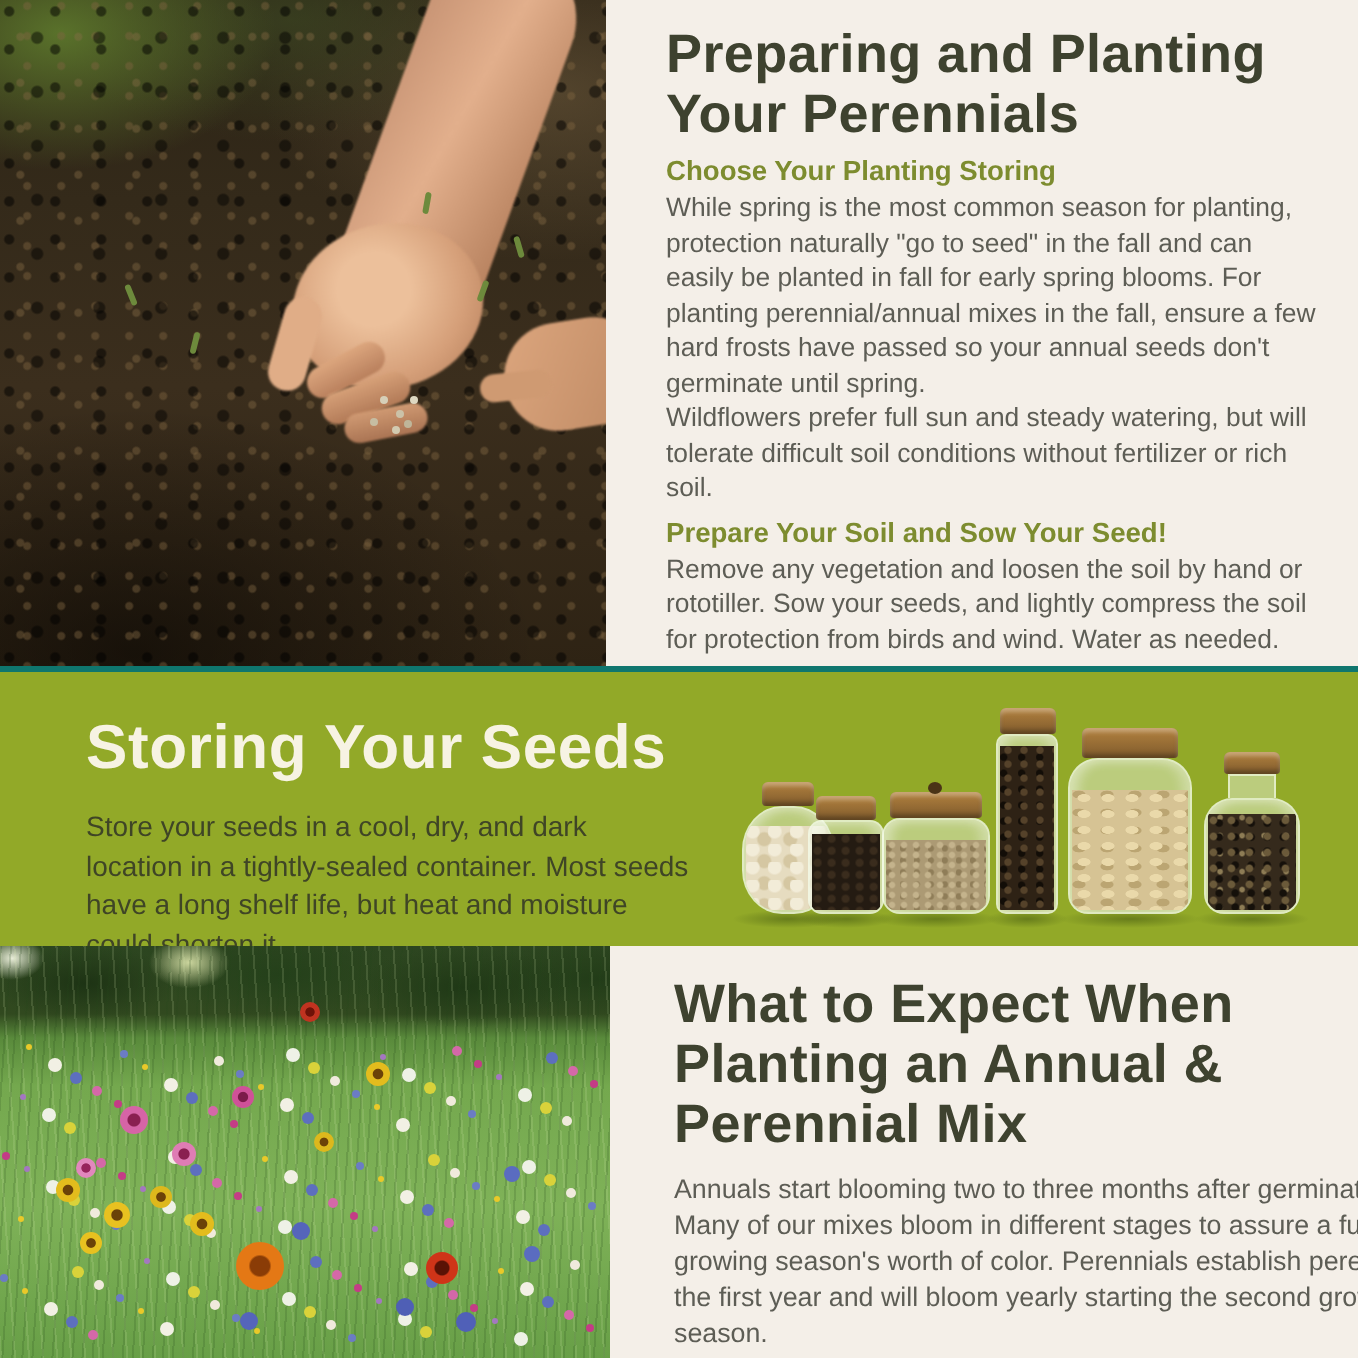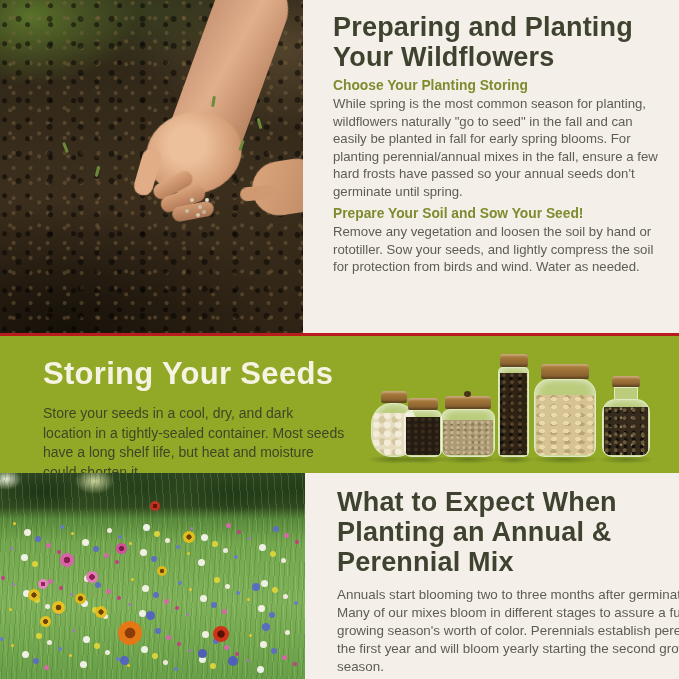--- a/index.html
+++ b/index.html
@@ -44,21 +44,21 @@
 
   
   .panel{position:absolute;background:#f4efe8;box-sizing:border-box;}
   .panel-top{left:303px;top:0;width:376px;height:333px;padding:12px 20px 0 30px;}
   .big-title{margin:0 0 6px;font-size:27px;line-height:30px;font-weight:700;color:#3e422f;letter-spacing:.2px;}
   .sec h3{margin:6px 0 2px;font-size:13.8px;font-weight:700;color:#7d8c2f;}
   .sec p{margin:0;font-size:13.2px;line-height:17.5px;color:#5d5d55;}
 
   
   .band{position:absolute;left:0;top:333px;width:679px;height:140px;background:#92a928;
-        border-top:3px solid #b91c1c;box-sizing:border-box;}
+        border-top:3px solid #0f766e;box-sizing:border-box;}
   .band-text{position:absolute;left:43px;top:20px;width:302px;}
   .band-text h2{margin:0 0 12px;font-size:31px;font-weight:700;color:#f7f3e3;letter-spacing:.3px;}
   .band-text p{margin:0;font-size:14px;line-height:19.5px;color:#3f4526;}
 
   
   .jars{position:absolute;right:6px;top:0;width:316px;height:137px;}
   .jar{position:absolute;bottom:16px;}
   .jar::after{content:'';position:absolute;left:-5px;right:-5px;bottom:-7px;height:9px;
       background:radial-gradient(ellipse at center, rgba(40,60,8,.4), transparent 70%);}
   .cork{position:relative;margin:0 auto;border-radius:3px 3px 2px 2px;z-index:2;
@@ -134,26 +134,27 @@
     <div class="skin hand2"></div>
     <div class="skin hand2-finger"></div>
     <div class="sprout sp1"></div>
     <div class="sprout sp2"></div>
     <div class="sprout sp3"></div>
     <div class="sprout sp4"></div>
     <div class="sprout sp5"></div>
   </div>
 
   <div class="panel panel-top">
-    <h1 class="big-title">Preparing and Planting Your Wildflowers</h1>
+    <h1 class="big-title">Preparing and Planting Your Perennials</h1>
     <div class="sec">
       <h3>Choose Your Planting Storing</h3>
-      <p>While spring is the most common season for planting, wildflowers naturally "go to seed" in the fall and can easily be planted in fall for early spring blooms. For planting perennial/annual mixes in the fall, ensure a few hard frosts have passed so your annual seeds don't germinate until spring.</p>
+      <p>While spring is the most common season for planting, protection naturally "go to seed" in the fall and can easily be planted in fall for early spring blooms. For planting perennial/annual mixes in the fall, ensure a few hard frosts have passed so your annual seeds don't germinate until spring.</p>
     </div>
     <div class="sec">
+      <p>Wildflowers prefer full sun and steady watering, but will tolerate difficult soil conditions without fertilizer or rich soil.</p>
     </div>
     <div class="sec">
       <h3>Prepare Your Soil and Sow Your Seed!</h3>
       <p>Remove any vegetation and loosen the soil by hand or rototiller. Sow your seeds, and lightly compress the soil for protection from birds and wind. Water as needed.</p>
     </div>
   </div>
 
   <div class="band">
     <div class="band-text">
       <h2>Storing Your Seeds</h2>

